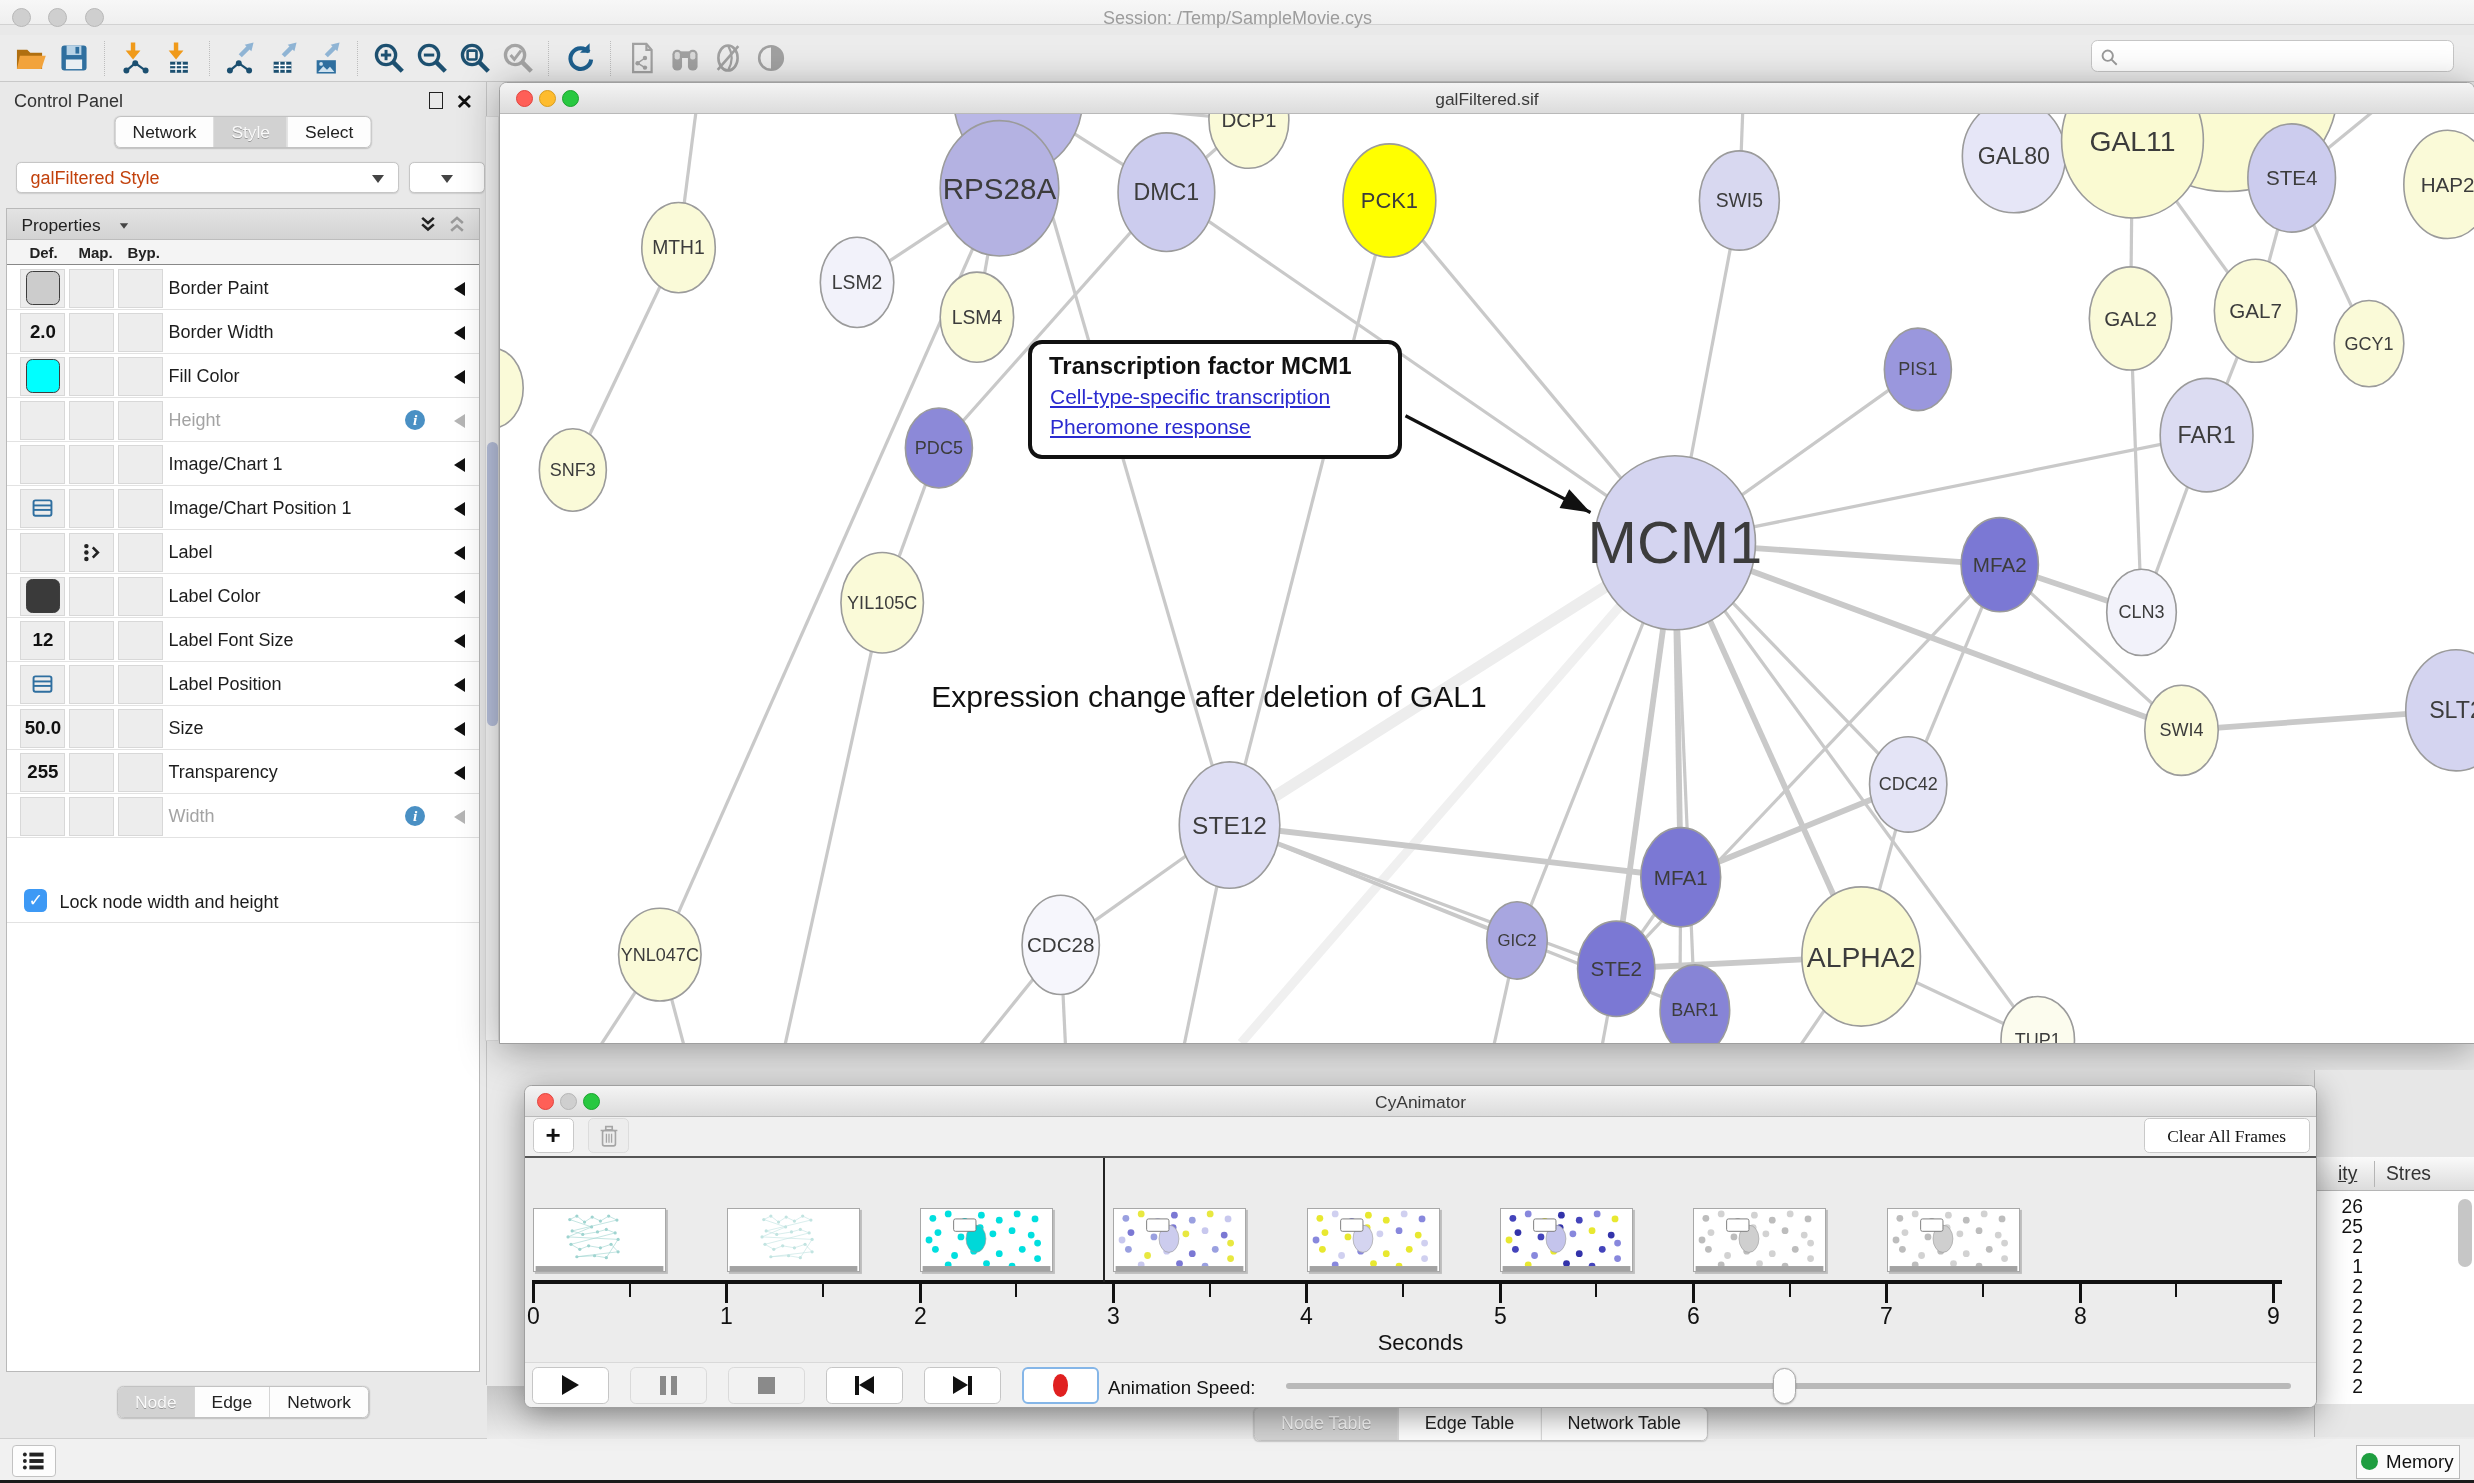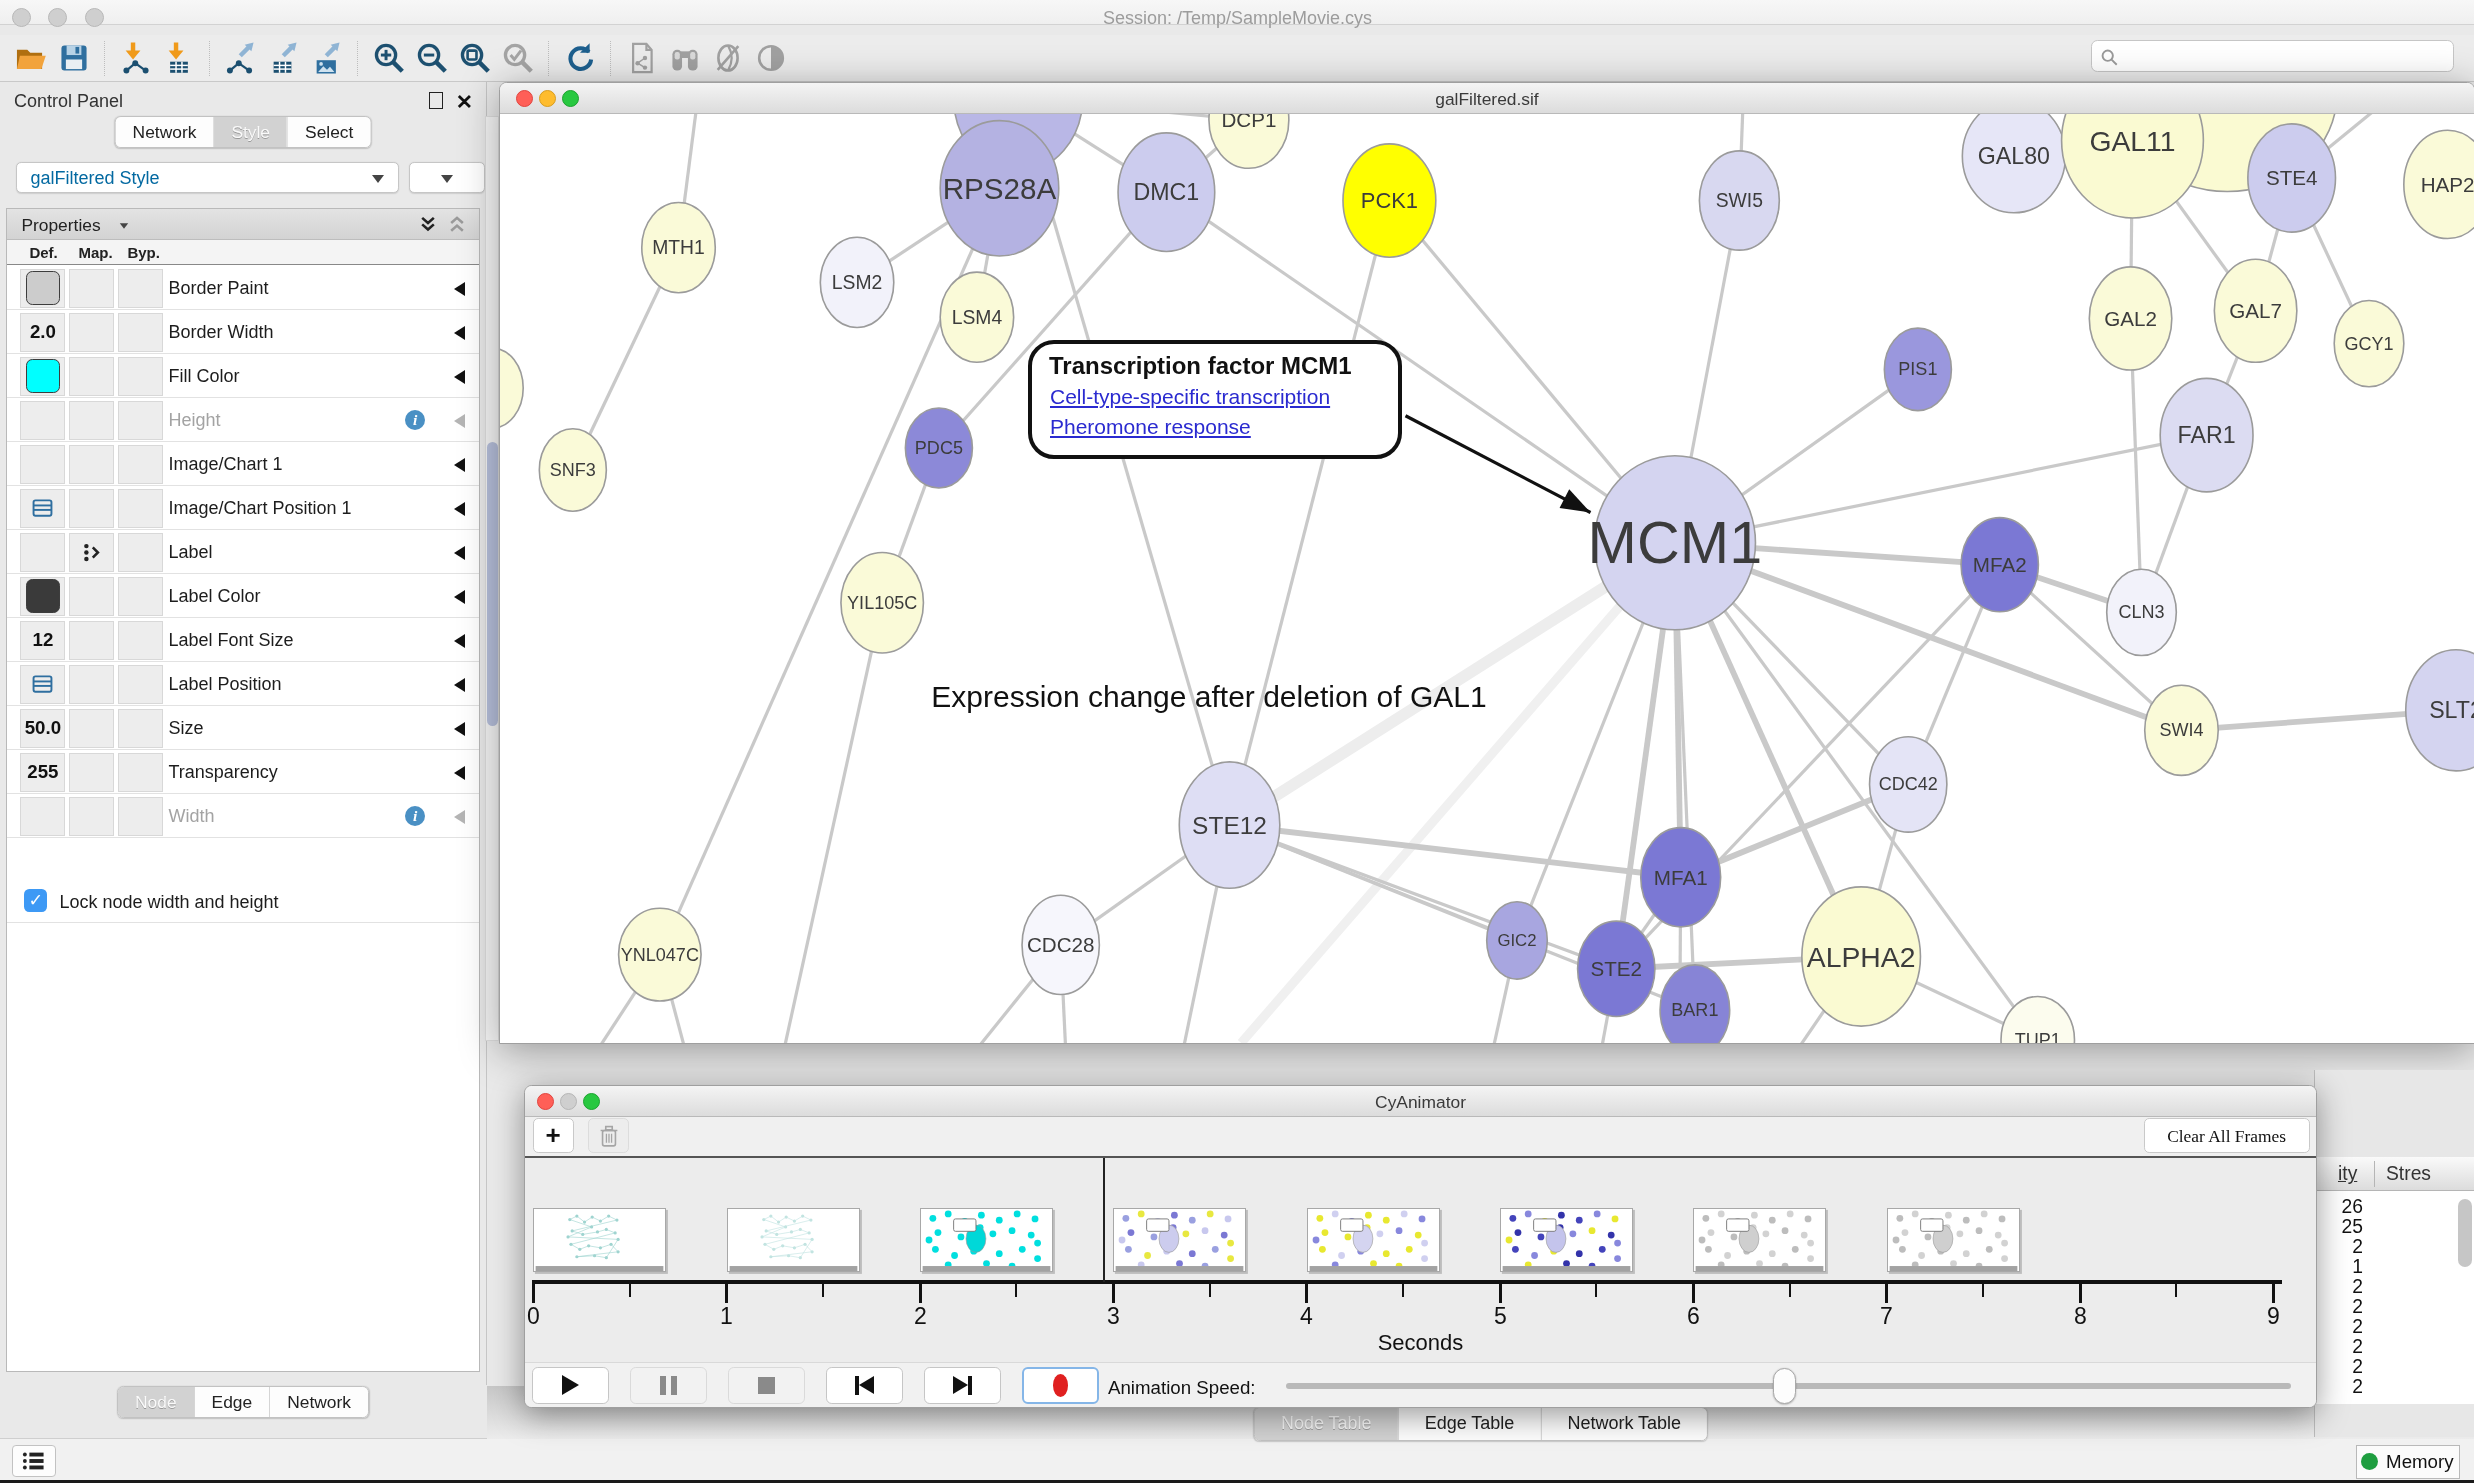--- a/index.html
+++ b/index.html
@@ -36,21 +36,21 @@
   #cp-title { position:absolute; left:14px; top:9px; font-size:18px; color:#333; }
   #cp-float { position:absolute; right:43px; top:10.3px; width:14px; height:17px; border:1.9px solid #222; }
   #cp-close { position:absolute; right:13px; top:7.7px; font-size:20.6px; font-weight:bold; color:#111; }
   .segbar { display:flex; border:0.6px solid #c2c2c2; border-radius:6.4px; overflow:hidden;
     box-shadow:0 0.6px 1.3px rgba(0,0,0,.18); }
   .seg { padding:4.5px 17px; font-size:17.4px; background:#fdfdfd; color:#222; border-left:0.6px solid #d5d5d5; cursor:pointer; }
   .seg:first-child { border-left:none; }
   .seg.active { background:#d2d2d2; color:#fafafa; text-shadow:0 0.6px 0.6px #999; }
   #cp-tabs { position:absolute; left:50%; transform:translateX(-50%); top:34px; }
   #style-combo { position:absolute; left:15.5px; top:80px; width:383px; height:31px; background:#fff;
-    border:0.6px solid #c6c6c6; border-radius:5.2px; font-size:18px; color:#0369a1; line-height:30px;
+    border:0.6px solid #c6c6c6; border-radius:5.2px; font-size:18px; color:#c2410c; line-height:30px;
     padding-left:14px; box-shadow:0 0.6px 1.3px rgba(0,0,0,.12); }
   .caret { position:absolute; width:0; height:0; border-left:6.4px solid transparent;
     border-right:6.4px solid transparent; border-top:8.4px solid #444; }
   #style-combo .caret { right:14px; top:11.6px; }
   #style-menu-btn { position:absolute; left:409px; top:80px; width:76px; height:31px; background:#fff;
     border:0.6px solid #c6c6c6; border-radius:5.2px; box-shadow:0 0.6px 1.3px rgba(0,0,0,.12); }
   #style-menu-btn .caret { left:50%; margin-left:-6.4px; top:11.6px; }
 
   #props-panel { position:absolute; left:6.4px; top:126px; width:474px; height:1164px;
     background:#fff; border:0.6px solid #b9b9b9; }
@@ -99,21 +99,21 @@
   .mac-titlebar .t-red { background:#ff5f57; border:0.6px solid #e0443e; }
   .mac-titlebar .t-yellow { background:#febc2e; border:0.6px solid #d89c1f; }
   .mac-titlebar .t-green { background:#28c840; border:0.6px solid #1da22f; }
   .mac-titlebar .t-gray { background:#cfcfcf; border:0.6px solid #b5b5b5; }
   .mac-titlebar .tlight { top:7px; width:17px; height:17px; }
   .mac-title { position:absolute; left:0; right:0; top:5.8px; text-align:center; font-size:17.4px; color:#3a3a3a; }
   #net-canvas { position:relative; width:1976px; height:931px; background:#fff; overflow:hidden; }
   #net-svg { position:absolute; left:0; top:0; }
   #net-svg text { font-family:"Liberation Sans",sans-serif; fill:#3c3c3c; }
   #annot-box { position:absolute; left:528px; top:226px; width:374px; height:119px; background:#fff;
-    border:4.5px solid #111; border-radius:26px; }
+    border:4.5px solid #111; border-radius:14px; }
   #annot-title { position:absolute; left:17px; top:7.7px; font-size:24px; font-weight:bold; color:#111; }
   .annot-link { position:absolute; left:18px; font-size:21px; color:#2a2ad0;text-decoration:underline; }
   #annot-l1 { top:41px; } #annot-l2 { top:71px; }
   #net-caption { position:absolute; left:709px; top:583px; transform:translate(-50%,-50%);
     font-size:30px; color:#111; white-space:nowrap; }
 
   
   #animator-window { position:absolute; left:524px; top:1058px; width:1793px; height:323px;
     background:#ececec; border:0.6px solid #9f9f9f; border-radius:7.7px; overflow:hidden;
     box-shadow:0 6.4px 32px rgba(0,0,0,.4); z-index:30;margin-top:27px; }

